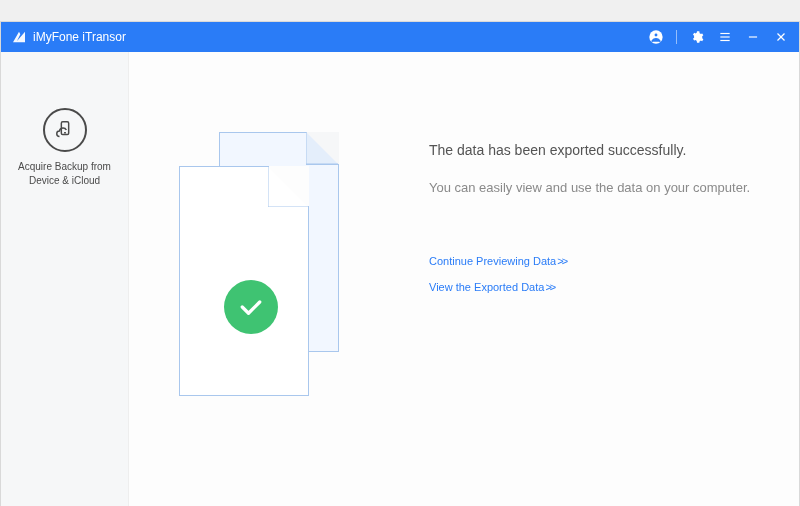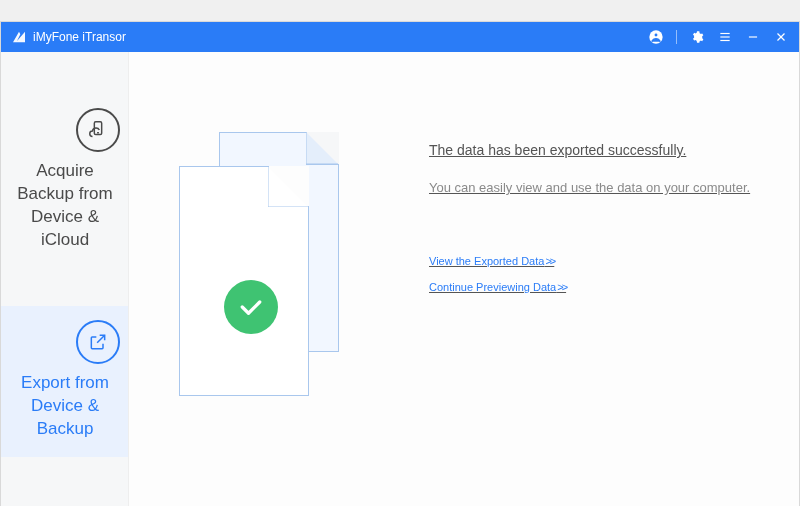--- a/index.html
+++ b/index.html
@@ -62,26 +62,26 @@
     background: #f6f7f8;
     border-right: 1px solid #eeeeee;
     padding-top: 42px;
     display: flex;
     flex-direction: column;
     gap: 38px;
   }
   .side-item {
     display: flex;
     flex-direction: column;
-    align-items: flex-end;
+    align-items: center;
     text-align: center;
     padding: 14px 8px 16px;
     cursor: pointer;
     color: #4a4a4a;
-    font-size: 17px;
+    font-size: 10px;
     line-height: 1.35;
   }
   .side-item.active {
     background: #e9f1fe;
     color: #2a7cf7;
   }
   .side-item .s-icon {
     width: 44px; height: 44px;
     border: 2px solid currentColor;
     border-radius: 50%;
@@ -151,21 +151,20 @@
     width: 54px; height: 54px;
     border-radius: 50%;
     background: #3fc372;
     display: flex; align-items: center; justify-content: center;
   }
 
   .text-col {
     flex: 1;
     padding-top: 30px;
     color: #555;
-    text-decoration: underline;
   }
   .headline {
     font-size: 14px;
     color: #545454;
     margin-bottom: 22px;
   }
   .sub {
     font-size: 13px;
     color: #8a8a8a;
     margin-bottom: 60px;
@@ -237,30 +236,20 @@
         <div class="s-icon">
           <svg viewBox="0 0 24 24" width="22" height="22" fill="none" stroke="currentColor" stroke-width="1.6">
             <rect x="8" y="3" width="8" height="14" rx="1.5"></rect>
             <line x1="11" y1="15" x2="13" y2="15"></line>
             <path d="M6 19a3 3 0 010-6 4 4 0 017.5-1"></path>
           </svg>
         </div>
         <div class="s-label">Acquire Backup from Device &amp; iCloud</div>
       </div>
 
-      <div class="side-item active">
-        <div class="s-icon">
-          <svg viewBox="0 0 24 24" width="20" height="20" fill="none" stroke="currentColor" stroke-width="1.8">
-            <path d="M14 4h6v6"></path>
-            <line x1="20" y1="4" x2="11" y2="13"></line>
-            <path d="M18 14v5a1 1 0 01-1 1H5a1 1 0 01-1-1V7a1 1 0 011-1h5"></path>
-          </svg>
-        </div>
-        <div class="s-label">Export from Device &amp; Backup</div>
-      </div>
 
 
     </div>
 
     <div class="main">
 
       <div class="illustration">
         <div class="page-back">
           <div class="page-back-clip"></div>
           <svg style="position:absolute;top:-1px;right:-1px" width="33" height="33">
@@ -277,22 +266,22 @@
           <svg viewBox="0 0 24 24" width="30" height="30" fill="none" stroke="#fff" stroke-width="2.6" stroke-linecap="round" stroke-linejoin="round">
               <polyline points="5 12 10 17 19 8"></polyline>
             </svg>
         </div>
       </div>
 
       <div class="text-col">
         <div class="headline">The data has been exported successfully.</div>
         <div class="sub">You can easily view and use the data on your computer.</div>
         <a class="link">
+          <span>Continue Previewing Data</span><span class="chev"> &gt;&gt;</span>
+        </a>
+        <a class="link">
           <span>View the Exported Data</span><span class="chev"> &gt;&gt;</span>
         </a>
-        <a class="link">
-          <span>Continue Previewing Data</span><span class="chev"> &gt;&gt;</span>
-        </a>
       </div>
 
     </div>
   </div>
 </div>
 
 </body></html>

